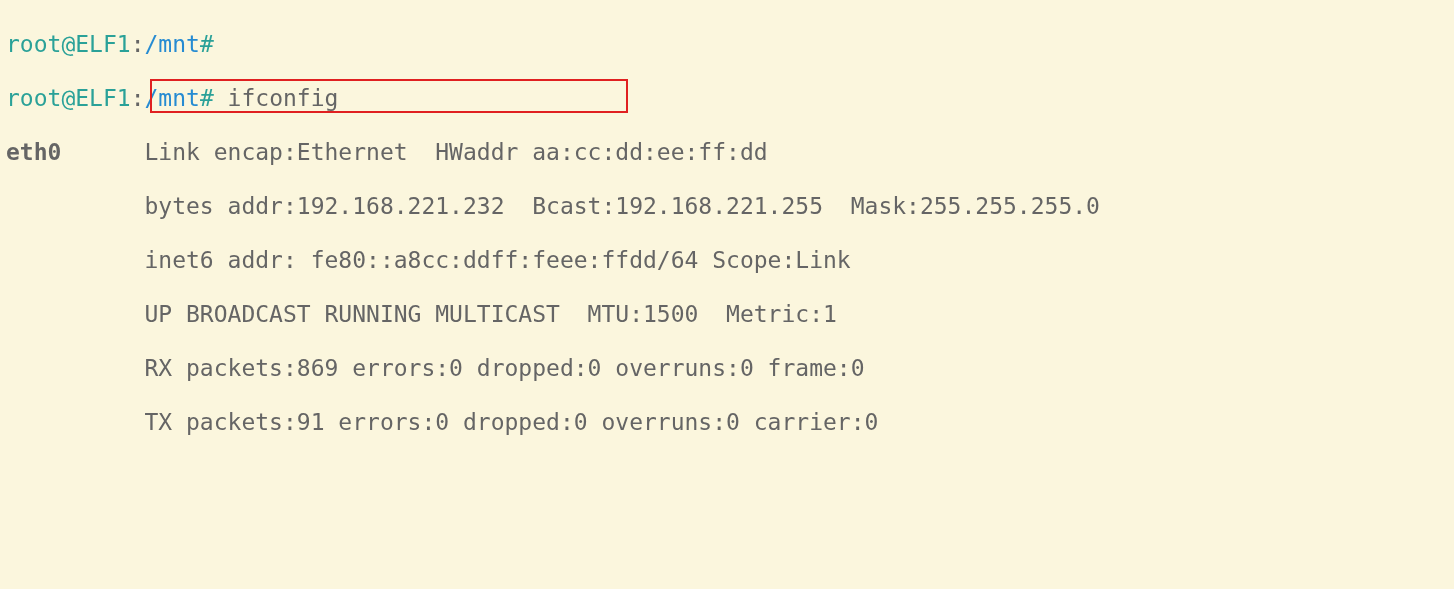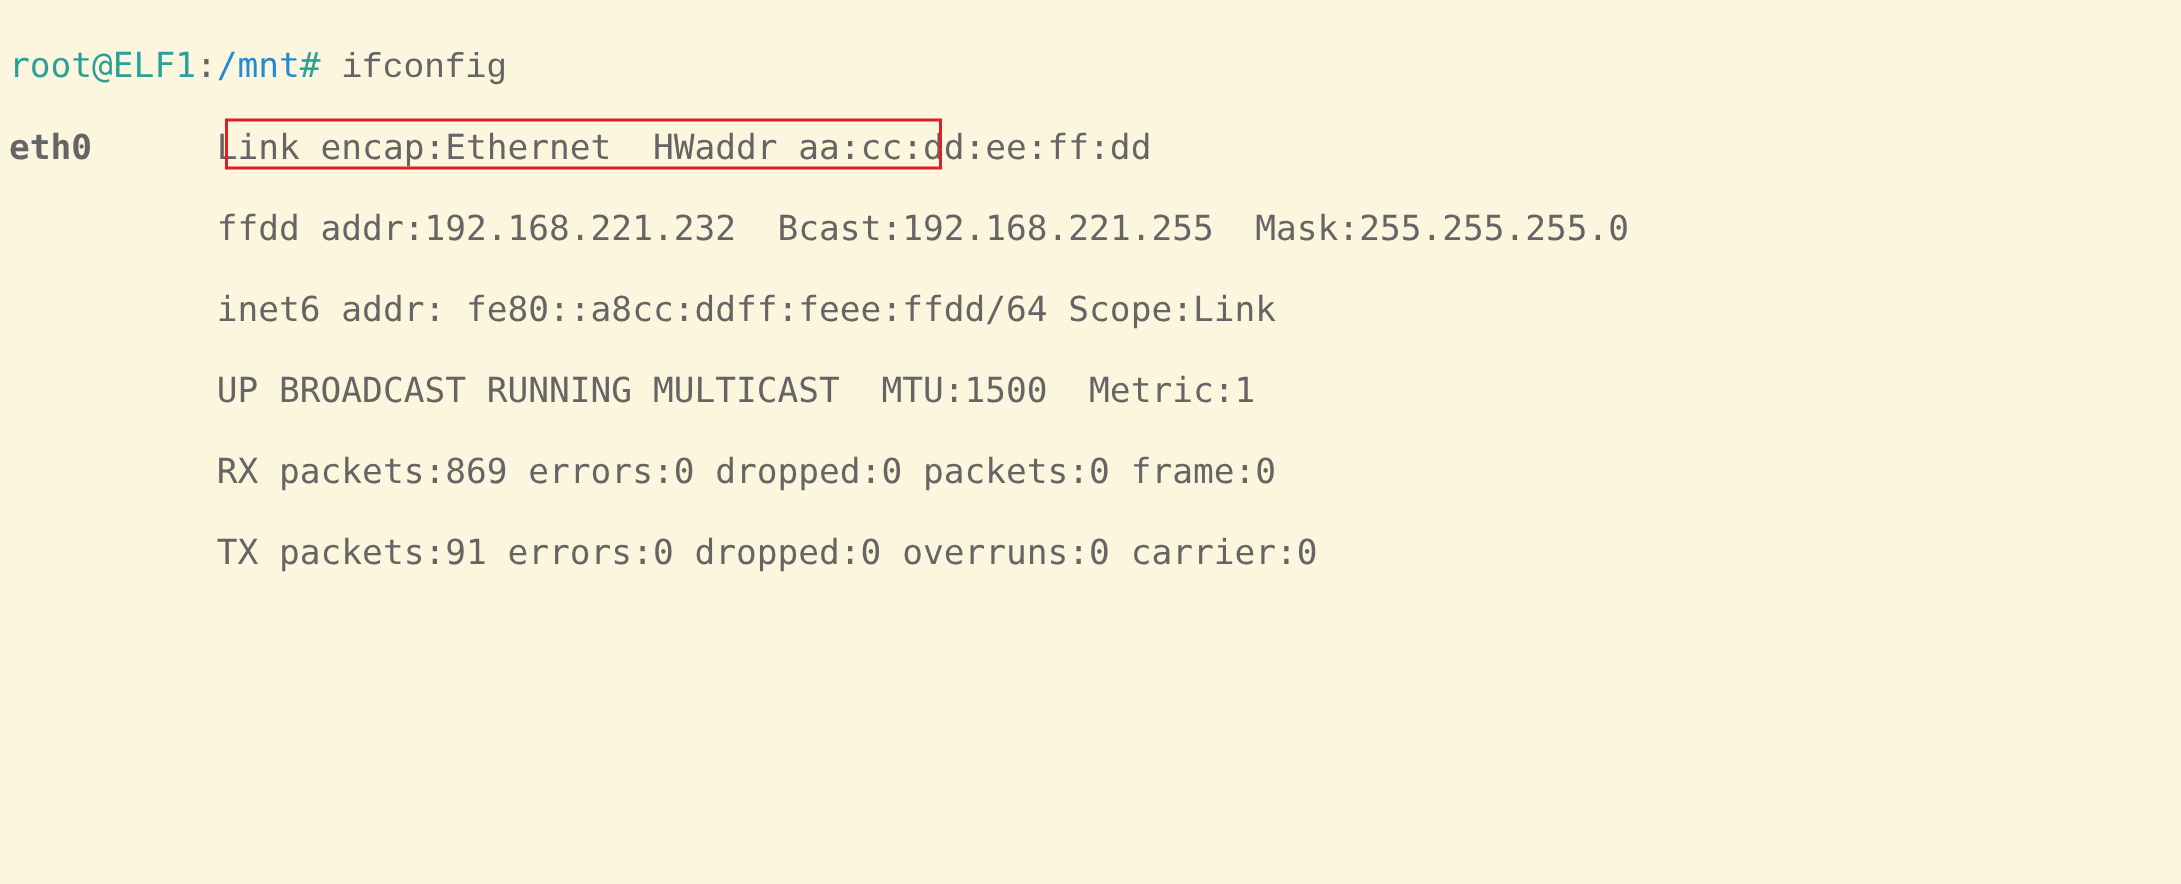--- a/index.html
+++ b/index.html
@@ -14,38 +14,39 @@
     color: #656565;
     overflow: hidden;
   }
   .term {
     padding: 4px 6px;
     white-space: pre;
     position: relative;
   }
   .prompt { color: #2aa198; }
   .path   { color: #268bd2; }
-  .cmd    { color: #656565; font-family: Liberation Mono, monospace; }
+  .cmd    { color: #656565; }
   .ifname { color: #656565; font-weight: bold; }
   .highlight-box {
     position: absolute;
     border: 2px solid #e02020;
     pointer-events: none;
   }
 </style>
 </head>
 <body>
 
 <div class="term">
+<div><span class="prompt">root@ELF1</span><span>:</span><span class="path">/mnt</span><span class="prompt">#</span><span></span></div>
 <div><span class="prompt">root@ELF1</span><span>:</span><span class="path">/mnt</span><span class="prompt">#</span> <span class="cmd">ifconfig</span></div>
 <div><span class="ifname">eth0</span>      <span>Link encap:Ethernet  HWaddr aa:cc:dd:ee:ff:dd</span></div>
-<div>          <span>ffdd addr:192.168.221.232 </span><span> Bcast:192.168.221.255  Mask:255.255.255.0</span></div>
+<div>          <span>bytes addr:192.168.221.232 </span><span> Bcast:192.168.221.255  Mask:255.255.255.0</span></div>
 <div>          <span>inet6 addr: fe80::a8cc:ddff:feee:ffdd/64 Scope:Link</span></div>
 <div>          <span>UP BROADCAST RUNNING MULTICAST  MTU:1500  Metric:1</span></div>
-<div>          <span>RX packets:869 errors:0 dropped:0 packets:0 frame:0</span></div>
+<div>          <span>RX packets:869 errors:0 dropped:0 overruns:0 frame:0</span></div>
 <div>          <span>TX packets:91 errors:0 dropped:0 overruns:0 carrier:0</span></div>
 <div> </div>
 
 
 
 
 
 
 
 

